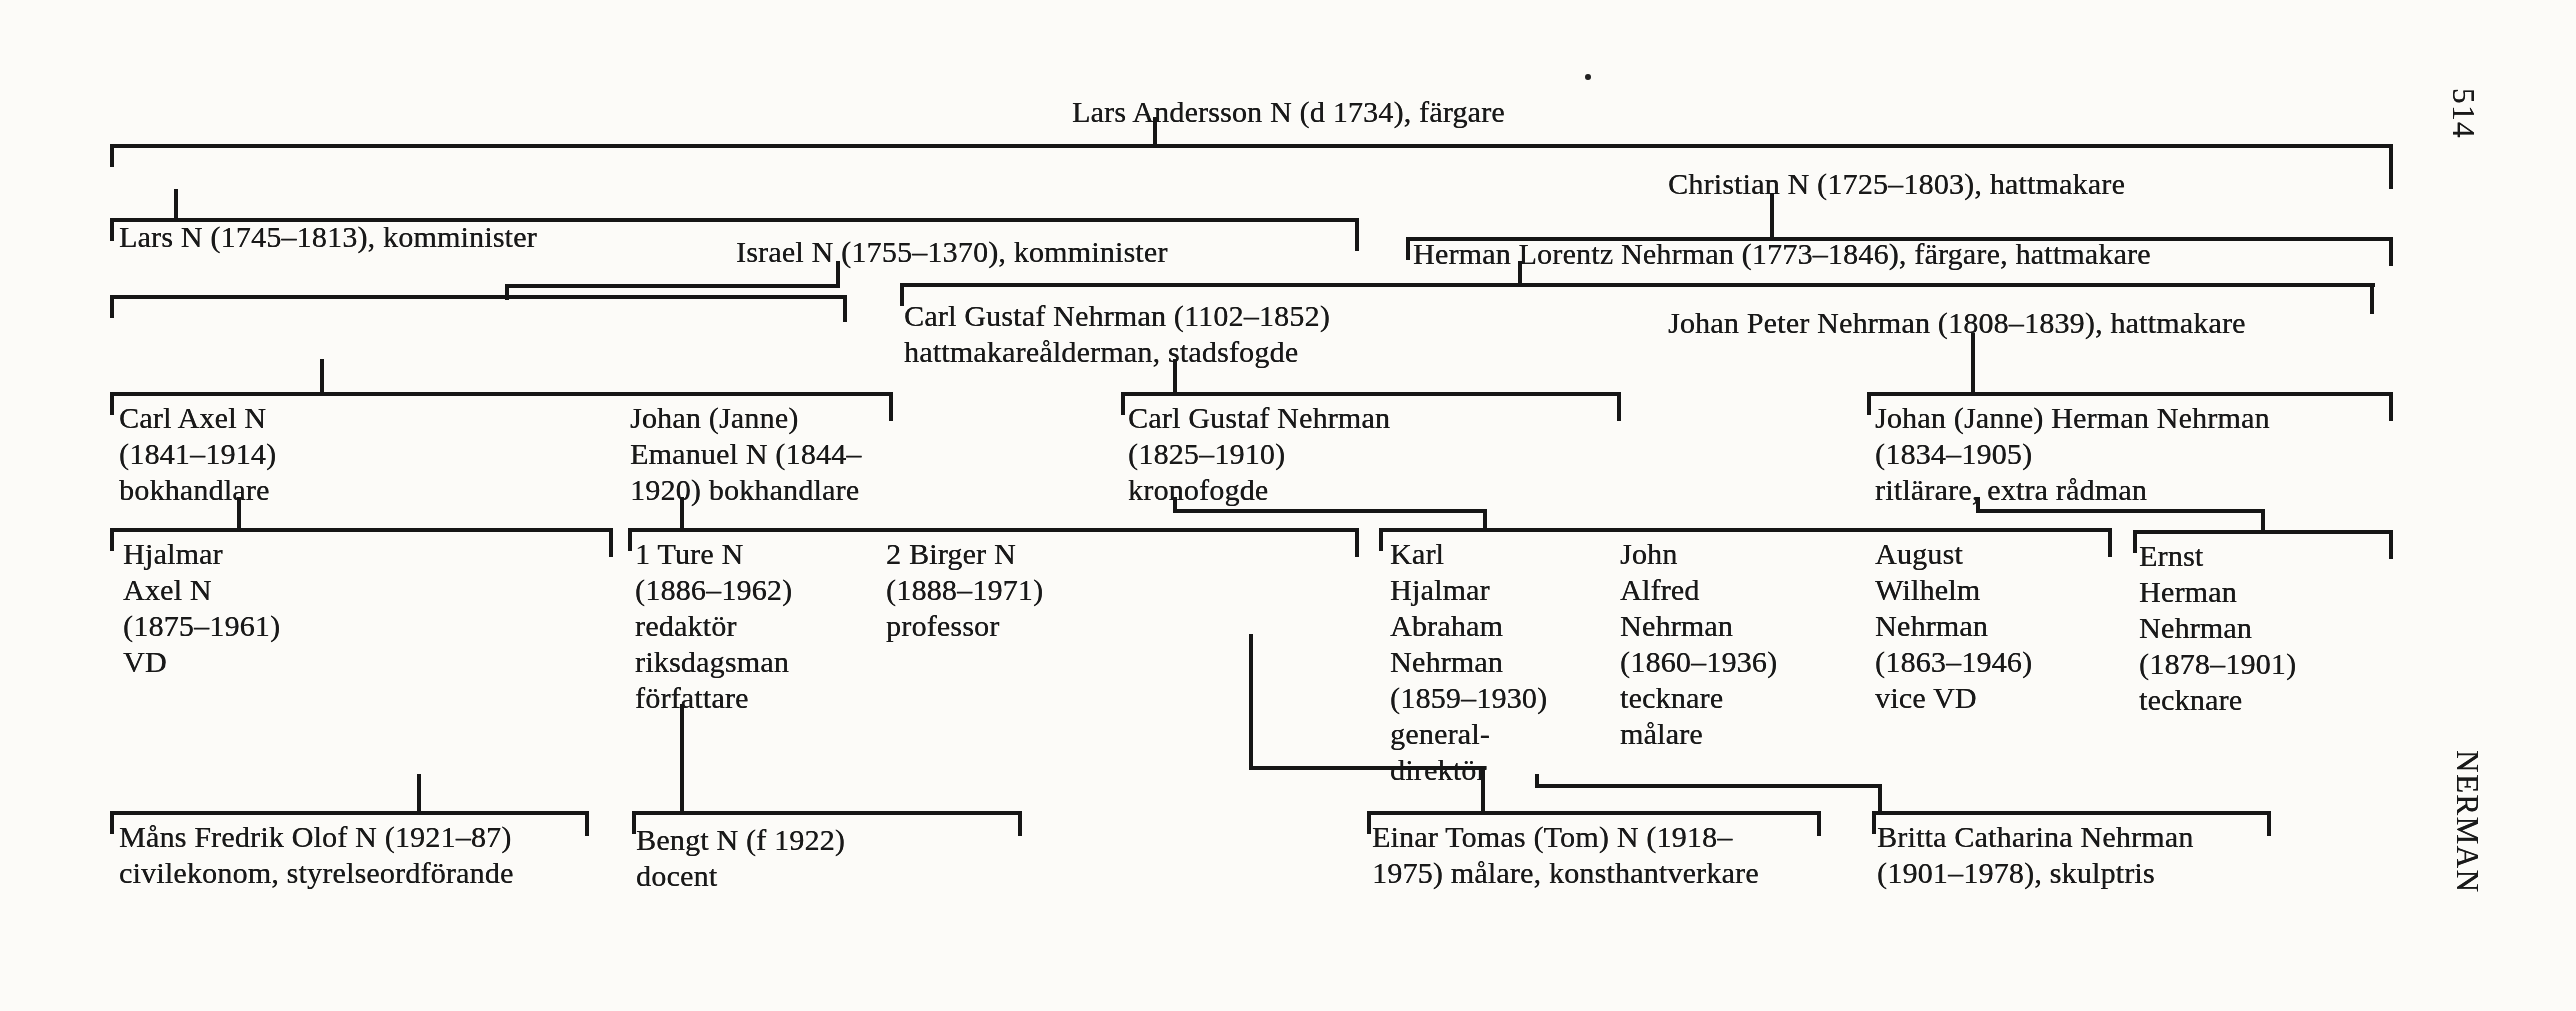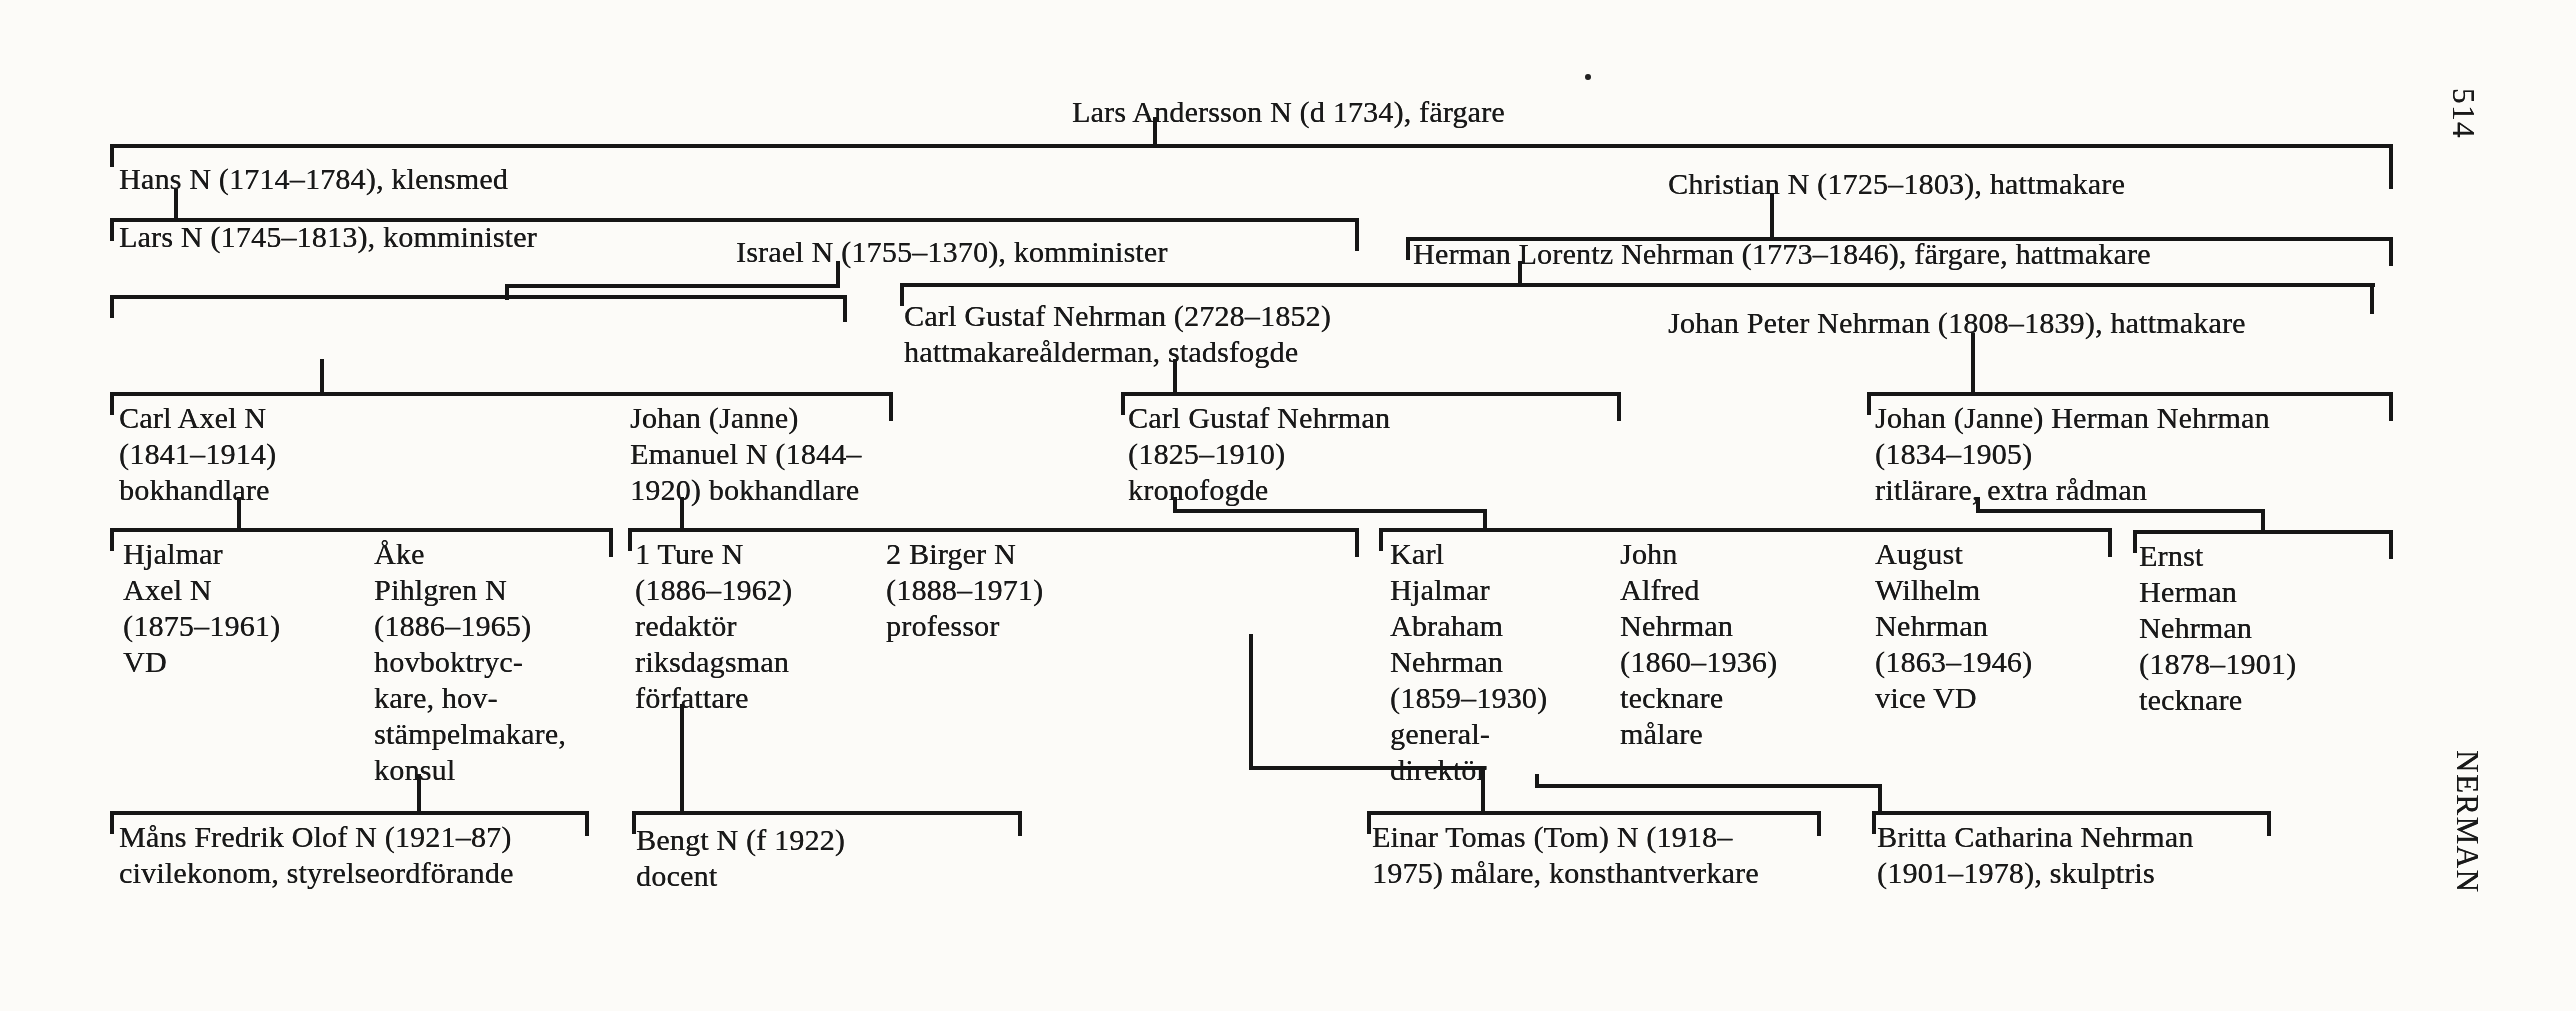--- a/index.html
+++ b/index.html
@@ -37,51 +37,43 @@
     background:#222;
     border-radius:50%;
   }
 </style>
 </head>
 <body>
 
 <div id="page">
 
   <div class="person" style="left:1072px;top:94px">Lars Andersson N (d 1734), färgare</div>
-  <div class="person" style="left:119px;top:161px">Hans N (1714–1784), klensmed</div>
   <div class="person" style="left:1668px;top:166px">Christian N (1725–1803), hattmakare</div>
   <div class="person" style="left:119px;top:219px">Lars N (1745–1813), komminister</div>
   <div class="person" style="left:736px;top:234px">Israel N (1755–1370), komminister</div>
   <div class="person" style="left:1413px;top:236px">Herman Lorentz Nehrman (1773–1846), färgare, hattmakare</div>
-  <div class="person" style="left:904px;top:298px">Carl Gustaf Nehrman (2728–1852)
+  <div class="person" style="left:904px;top:298px">Carl Gustaf Nehrman (1102–1852)
 hattmakareålderman, stadsfogde</div>
   <div class="person" style="left:1668px;top:305px">Johan Peter Nehrman (1808–1839), hattmakare</div>
   <div class="person" style="left:119px;top:400px">Carl Axel N
 (1841–1914)
 bokhandlare</div>
   <div class="person" style="left:630px;top:400px">Johan (Janne)
 Emanuel N (1844–
 1920) bokhandlare</div>
   <div class="person" style="left:1128px;top:400px">Carl Gustaf Nehrman
 (1825–1910)
 kronofogde</div>
   <div class="person" style="left:1875px;top:400px">Johan (Janne) Herman Nehrman
 (1834–1905)
 ritlärare, extra rådman</div>
   <div class="person" style="left:123px;top:536px">Hjalmar
 Axel N
 (1875–1961)
 VD</div>
-  <div class="person" style="left:374px;top:536px">Åke
-Pihlgren N
-(1886–1965)
-hovboktryc-
-kare, hov-
-stämpelmakare,
-konsul</div>
   <div class="person" style="left:635px;top:536px">1 Ture N
 (1886–1962)
 redaktör
 riksdagsman
 författare</div>
   <div class="person" style="left:886px;top:536px">2 Birger N
 (1888–1971)
 professor</div>
   <div class="person" style="left:1390px;top:536px">Karl
 Hjalmar

